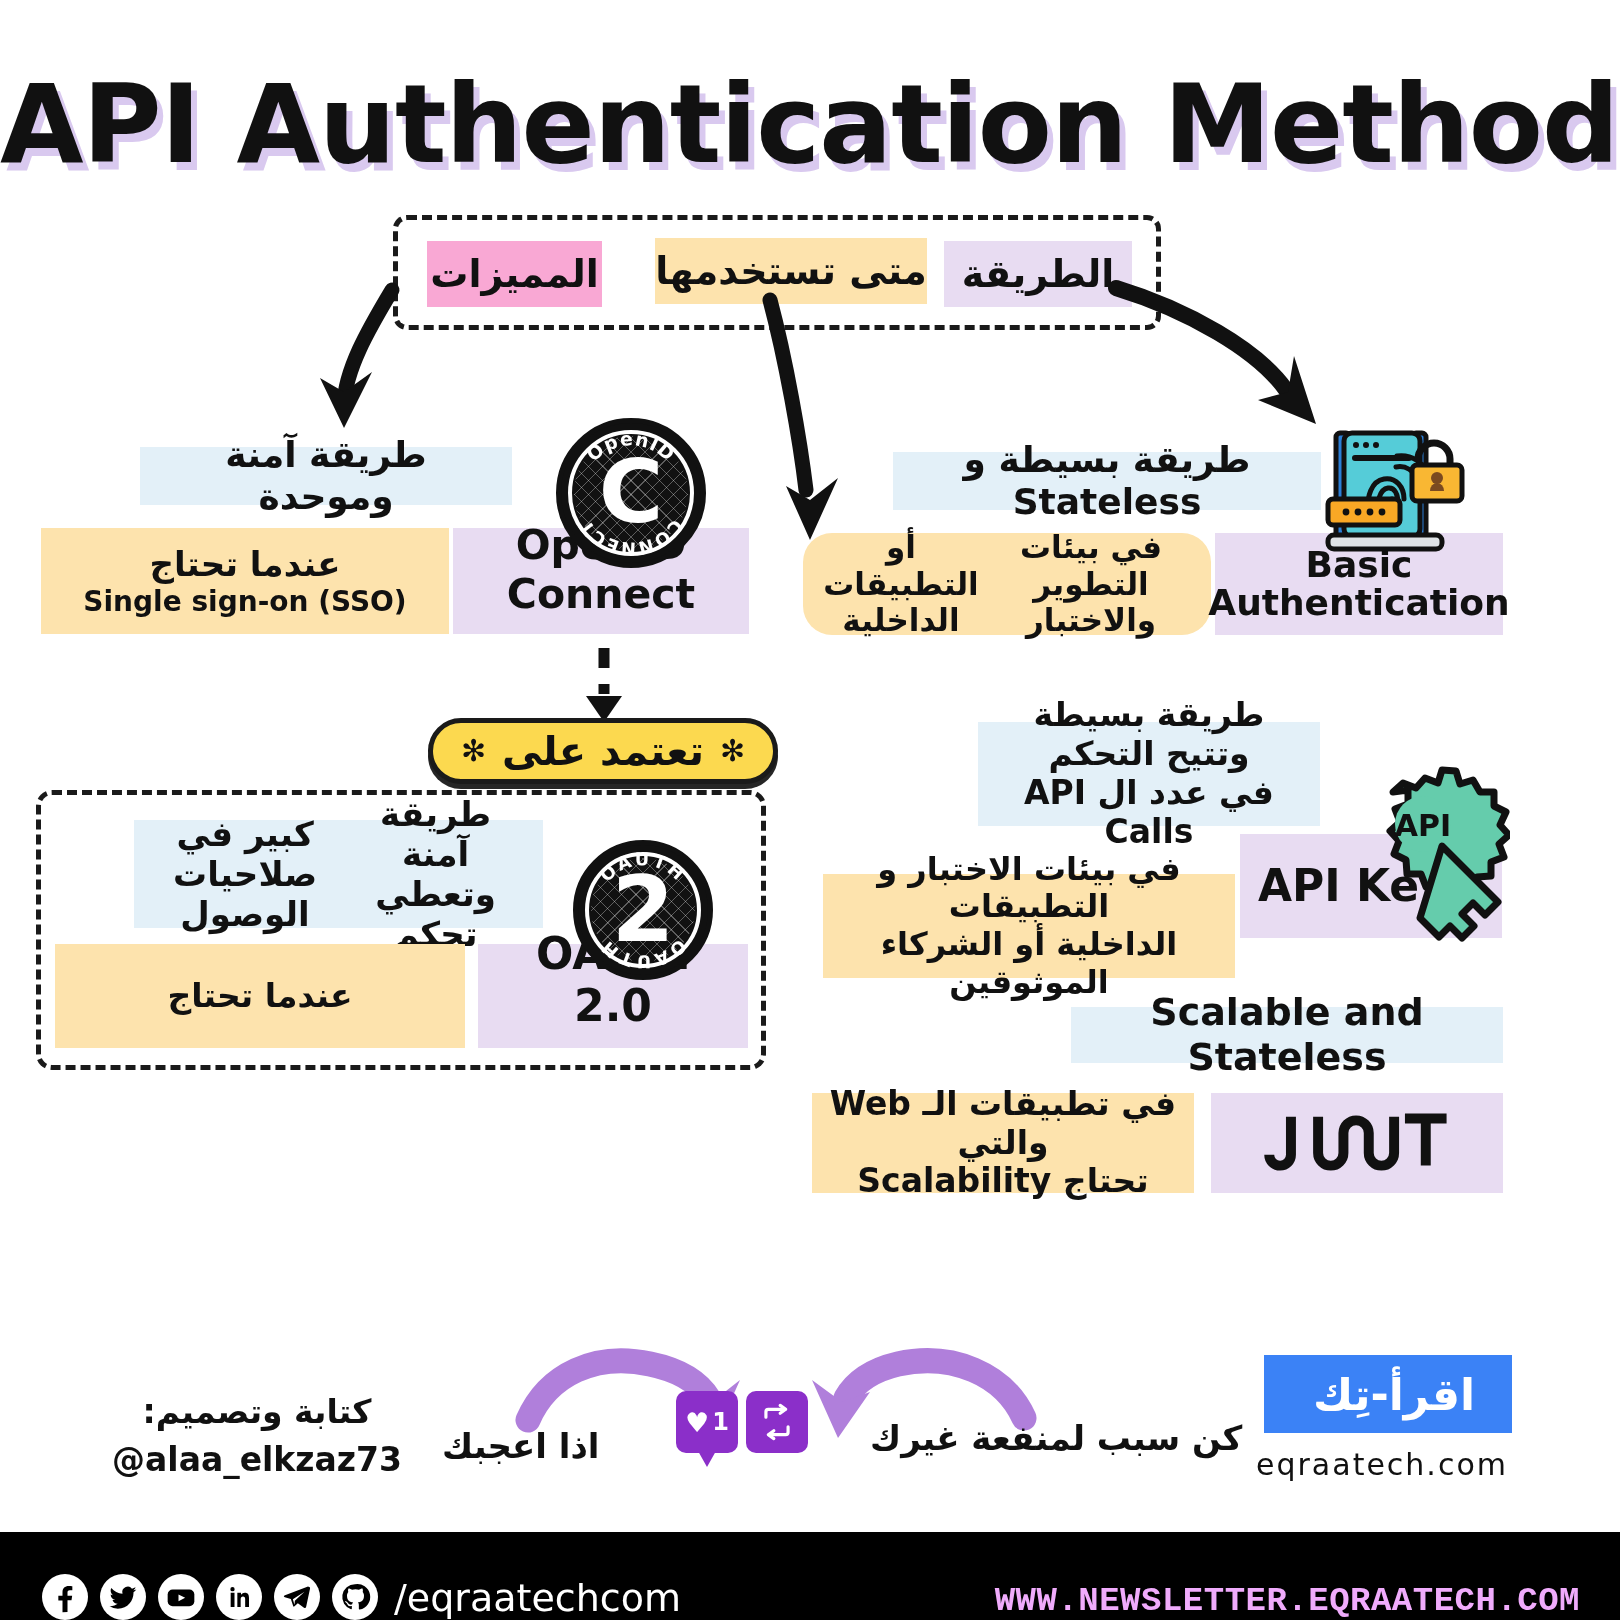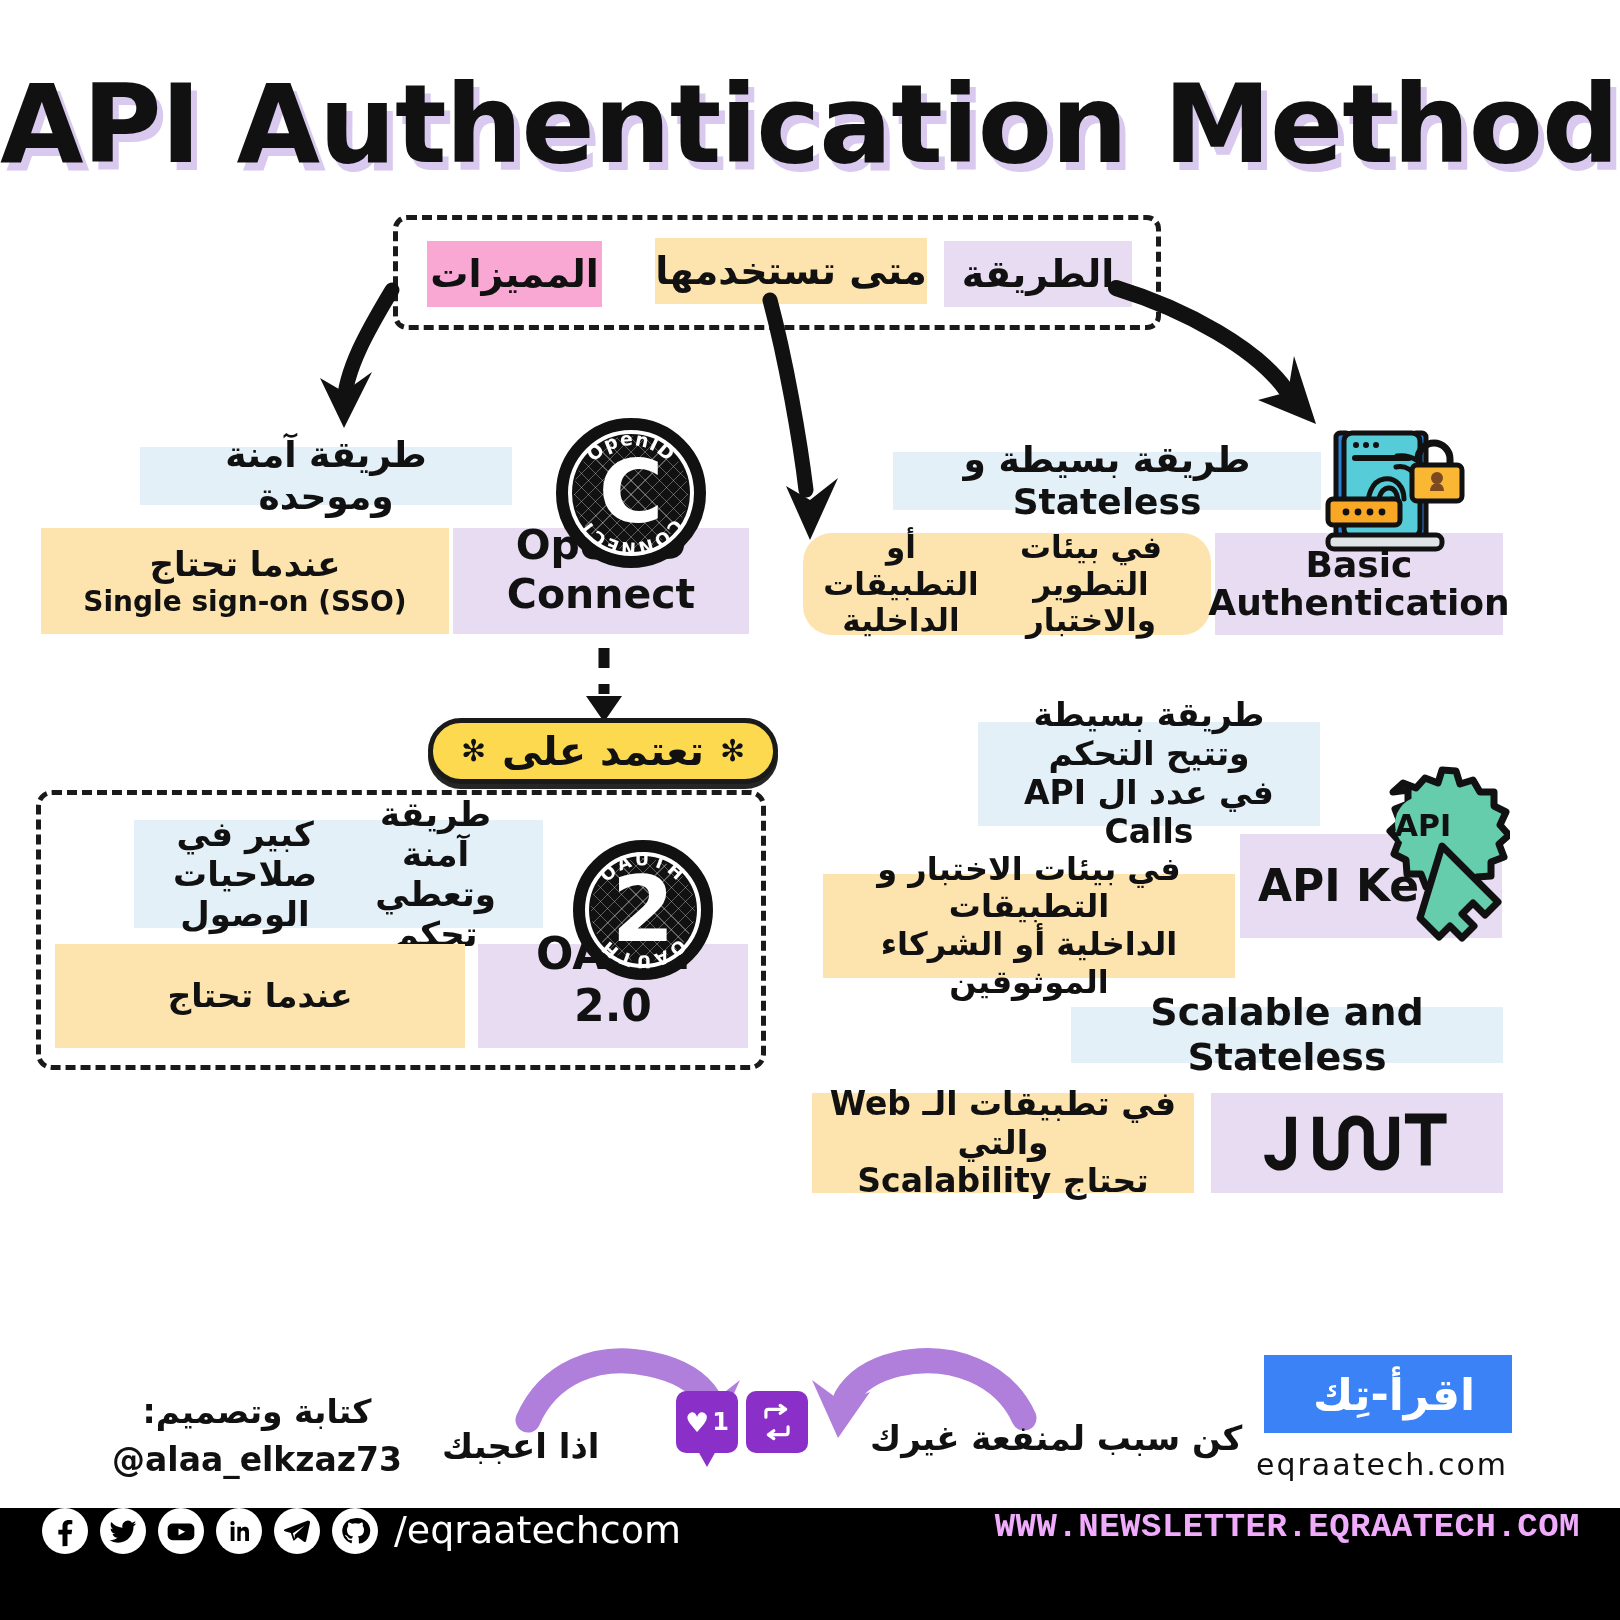--- a/index.html
+++ b/index.html
@@ -80,22 +80,22 @@
   .arc-txt{position:absolute;left:0;top:0;width:100%;height:100%;z-index:4;}
   .arc-txt text{fill:#fff;font-family:"DejaVu Sans","Liberation Sans",sans-serif;font-weight:700;}
 
   
   .jwt-mark{
     position:absolute;z-index:5;display:flex;align-items:center;justify-content:center;
   }
 
   
   .footbar{
-    position:absolute;left:0;bottom:0;width:1620px;height:112px;background:#000;
-    display:flex;align-items:flex-start;
+    position:absolute;left:0;bottom:0;width:1620px;height:88px;background:#000;
+    display:flex;align-items:flex-end;
   }
   .social{display:flex;align-items:center;gap:12px;margin-left:42px;}
   .sic{width:46px;height:46px;border-radius:50%;background:#fff;display:flex;
        align-items:center;justify-content:center;}
   .sic svg{display:block;}
   .handle{color:#fff;font-size:38px;margin-left:16px;font-weight:400;
           font-family:"DejaVu Sans","Liberation Sans",sans-serif;}
   .newsletter{
     color:#f0abfc;font-size:34px;font-weight:700;letter-spacing:.5px;
     margin-left:auto;margin-right:40px;white-space:nowrap;

